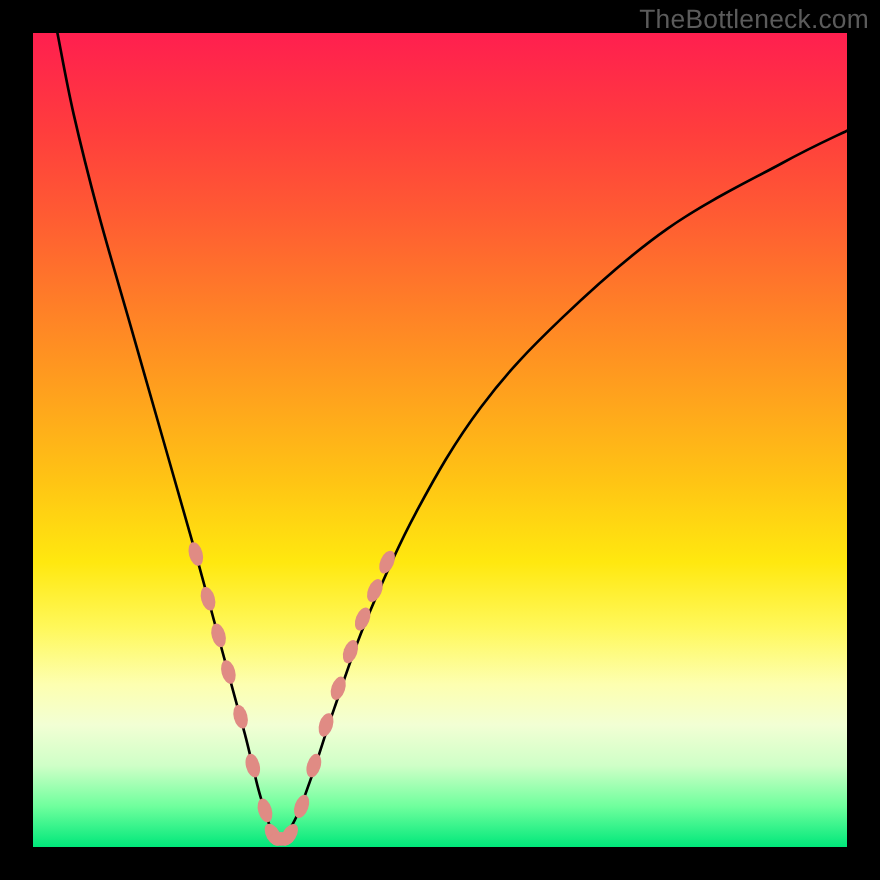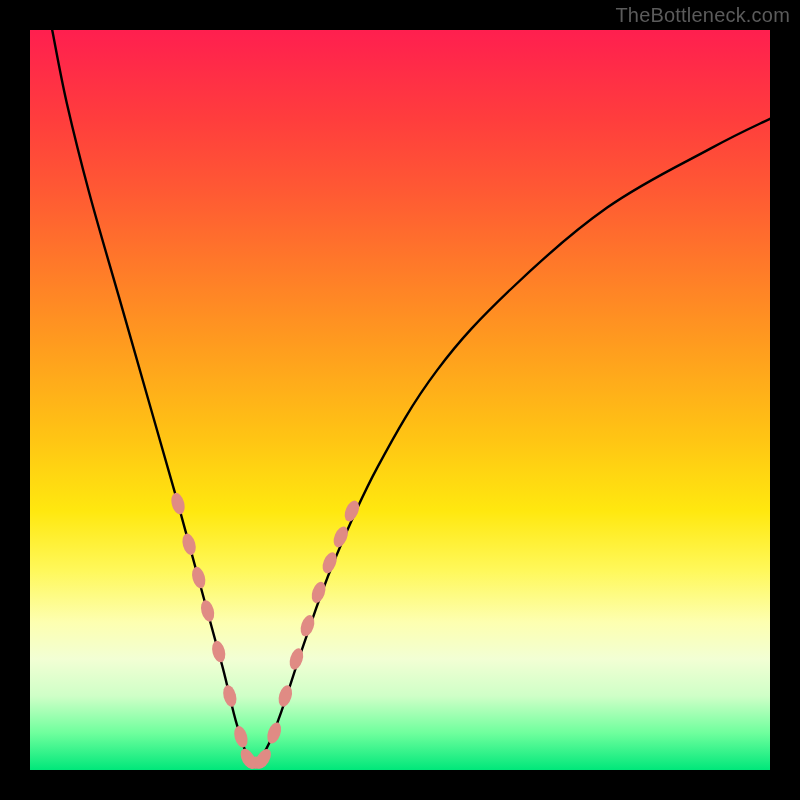--- a/index.html
+++ b/index.html
@@ -38,21 +38,21 @@
       #cfffc7 90%,
       #6fff9d 95%,
       #00e77a 100%
     );
   }
   .watermark {
     position: absolute;
     top: 4px;
     right: 10px;
     color: #5b5b5b;
-    font-size: 20px;
+    font-size: 24px;
     font-weight: 500;
     letter-spacing: 0.2px;
     user-select: none;
   }
   svg.curve {
     position: absolute;
     left: 0;
     top: 0;
     width: 740px;
     height: 740px;

